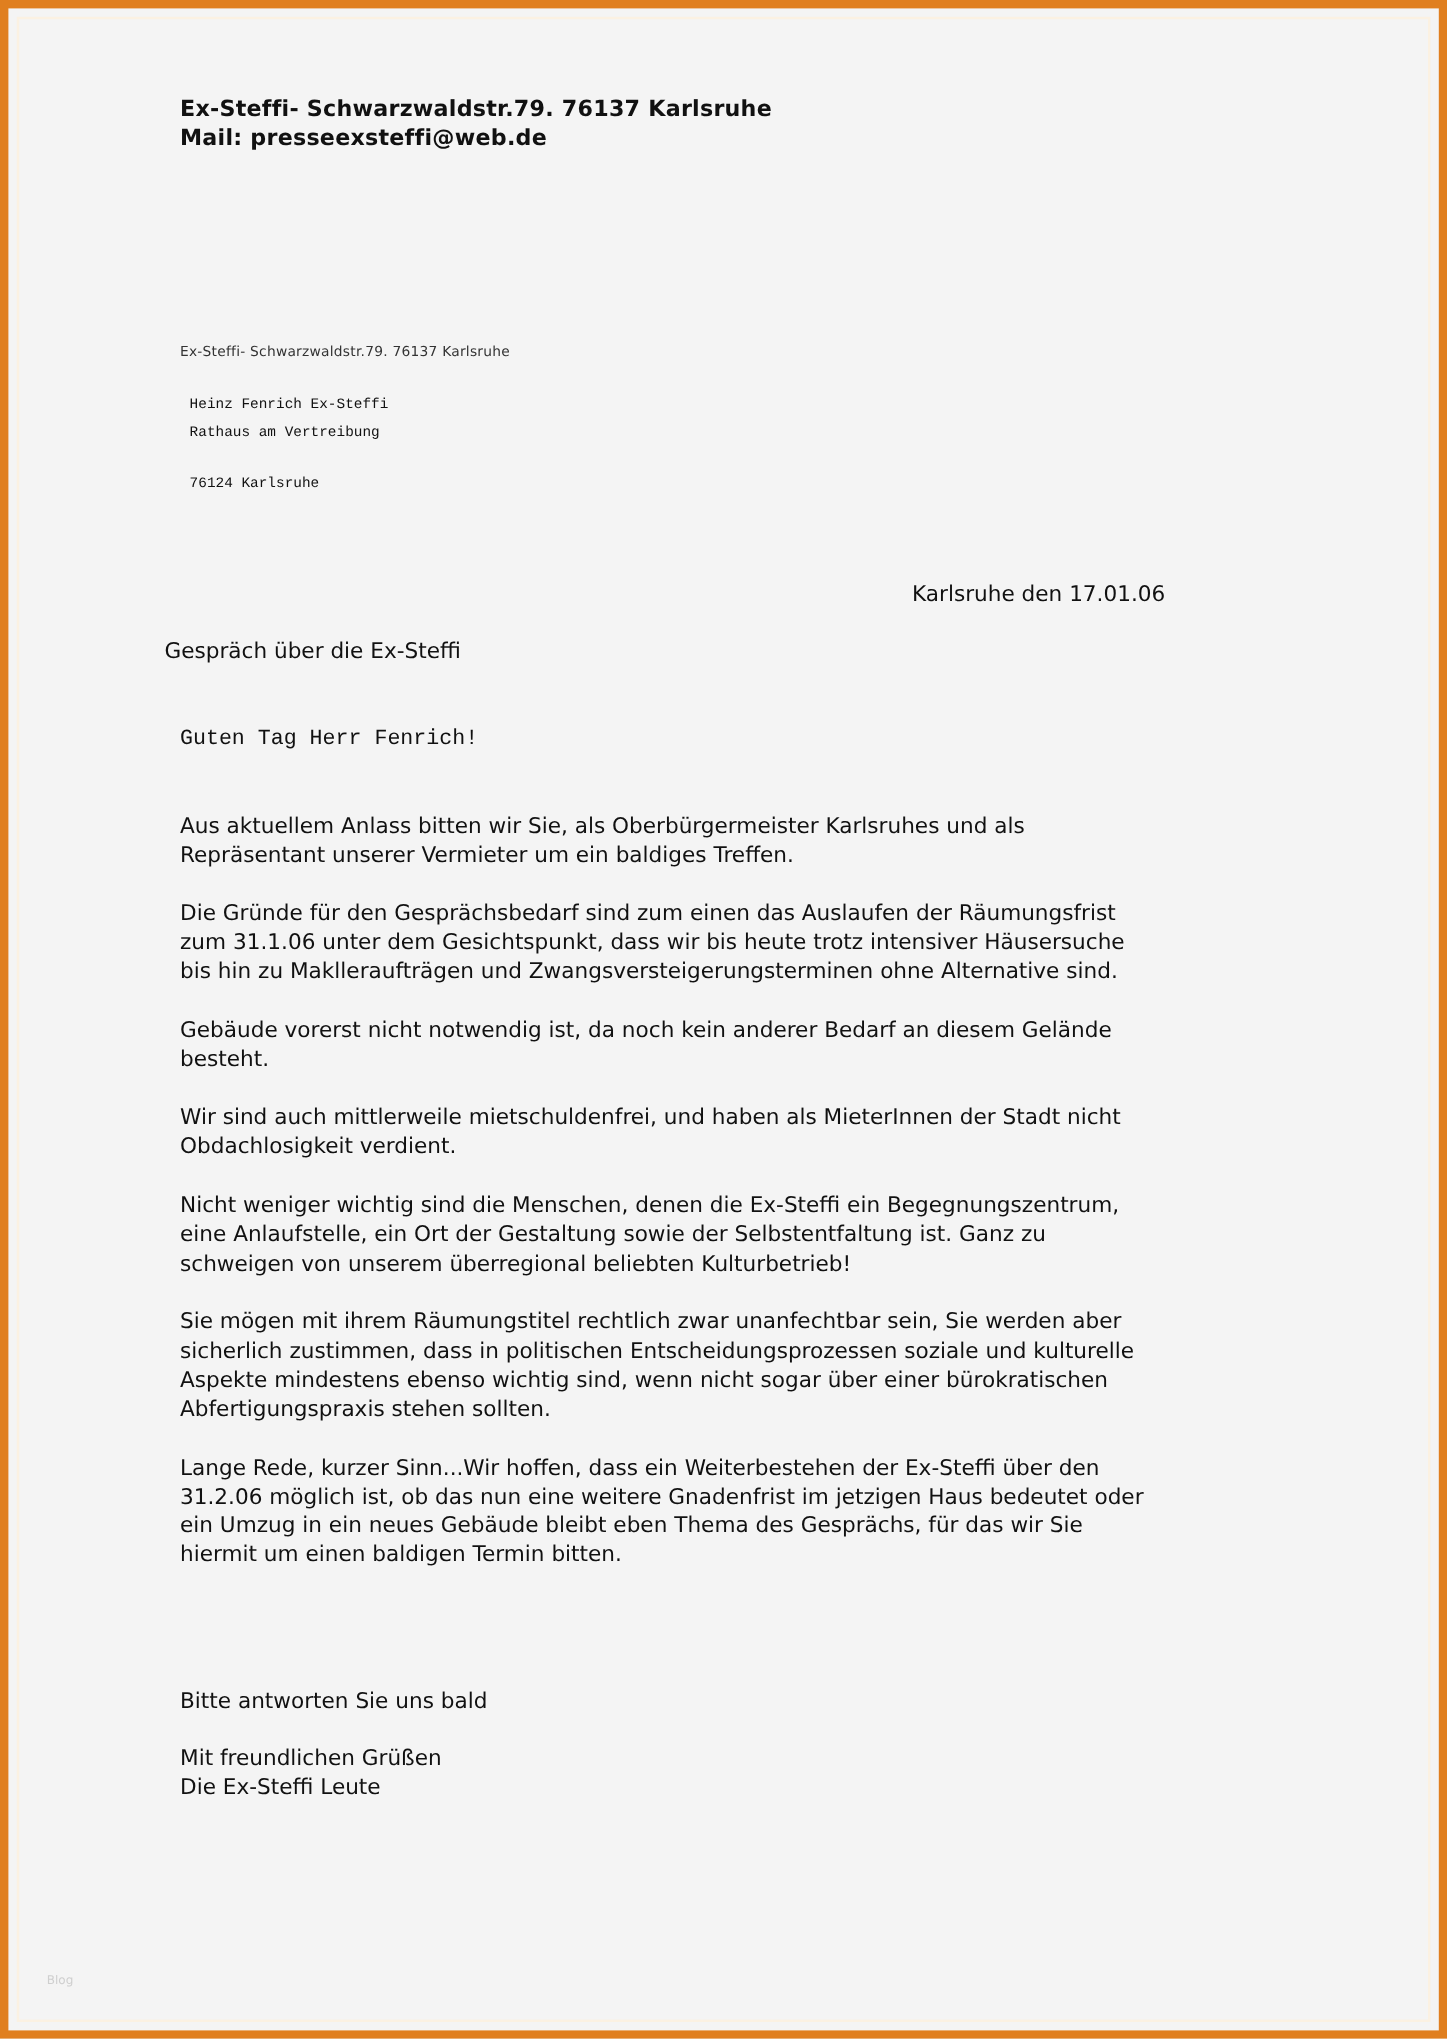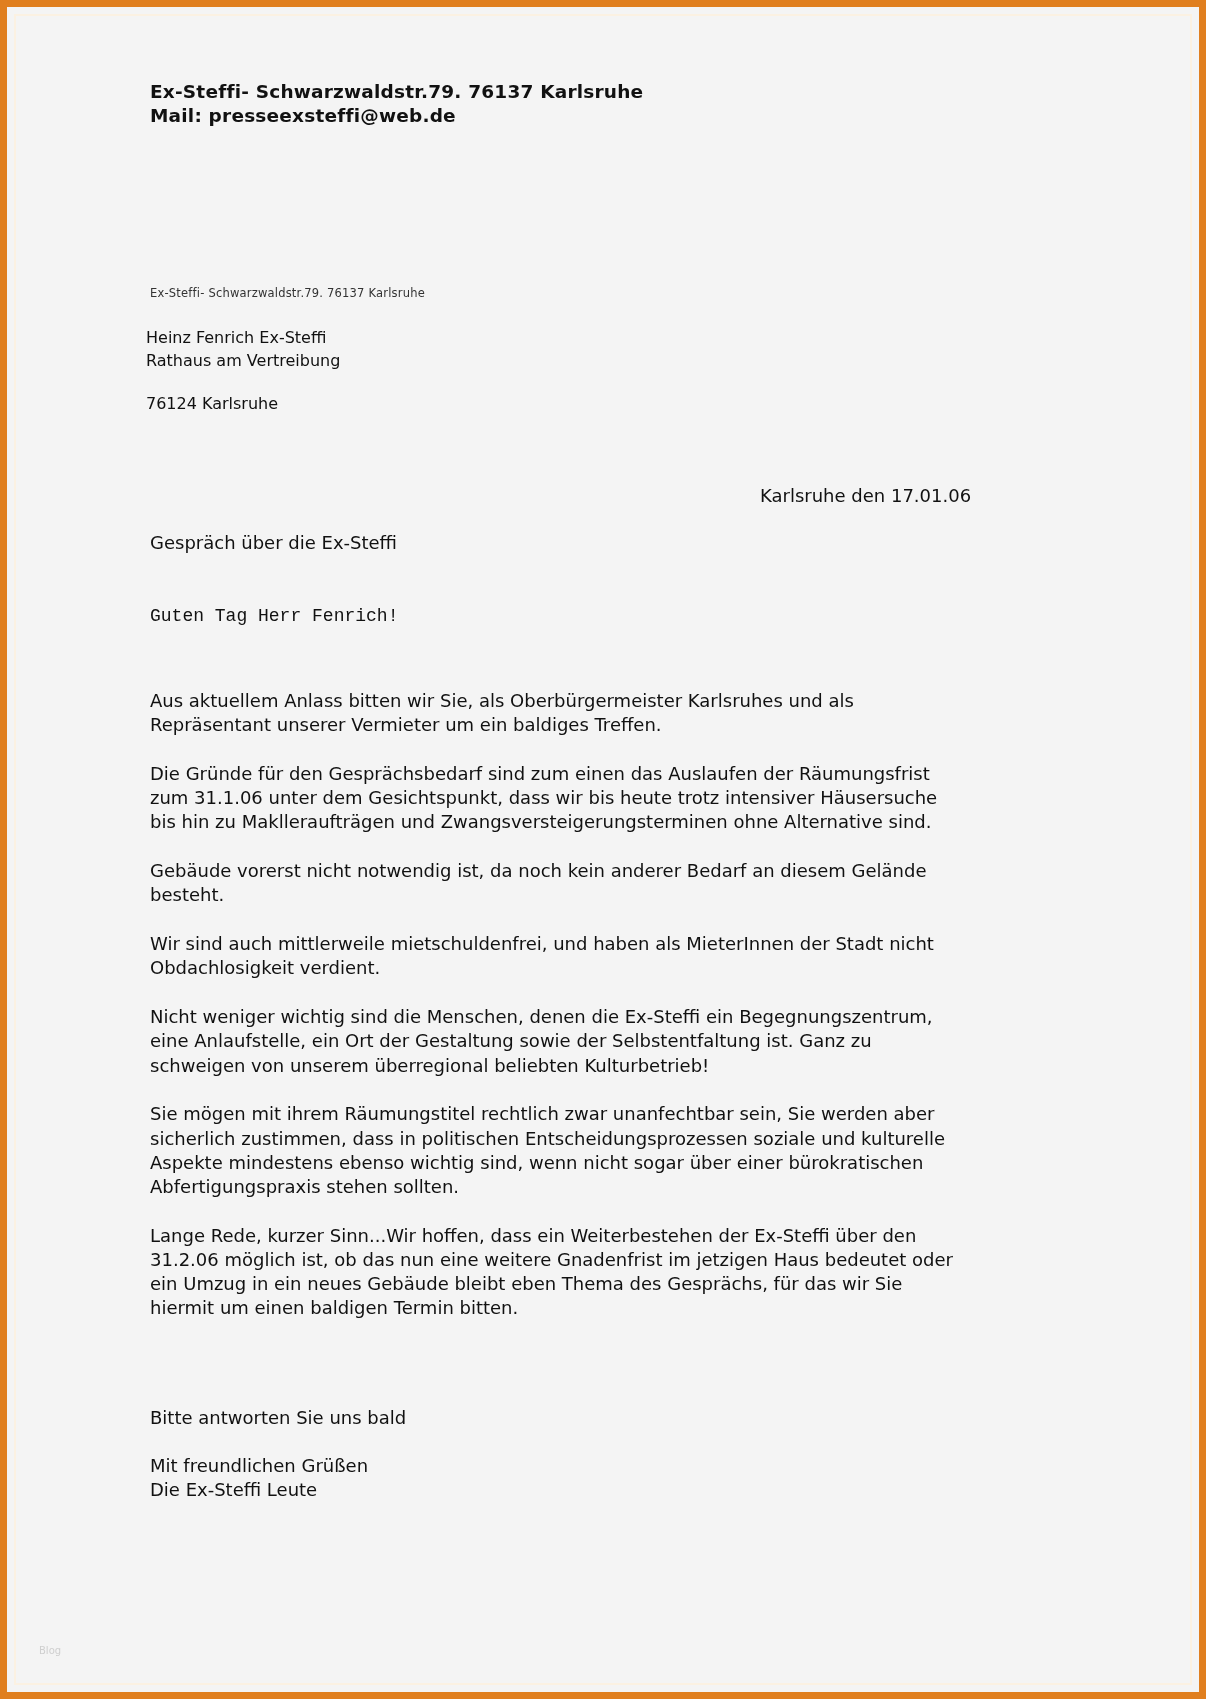--- a/index.html
+++ b/index.html
@@ -26,34 +26,34 @@
   .sender {
     left: 150px; top: 80px;
     font-weight: bold; font-size: 18.5px; line-height: 24px;
     letter-spacing: 0.2px;
   }
   .return-line {
     left: 150px; top: 286px;
     font-size: 11.5px; color: #333; letter-spacing: 0.2px;
   }
   .recipient {
-    left: 146px; top: 326px;
-    font-size: 16px; line-height: 23px;
+    left: 158px; top: 326px;
+    font-size: 12px; line-height: 23px; font-family: Liberation Mono, monospace;
   }
   .recipient .gap { height: 20px; }
   .date {
     left: 760px; top: 485px;
     font-size: 18px;
   }
-  .subject { left: 150px; top: 532px; font-size: 18px; }
+  .subject { left: 137px; top: 532px; font-size: 18px; }
   .greeting { left: 150px; top: 606px; font-size: 18px; font-family: Liberation Mono, monospace; }
   .body {
     position: absolute; left: 150px; top: 677px;
     width: 940px;
-    font-size: 18px; line-height: 24.2px; margin-top: 12px;
+    font-size: 18px; line-height: 24.2px;
   }
   .body p { margin: 0 0 24.6px 0; white-space: nowrap; }
   .body .ln { display: block; }
   .closing {
     left: 150px; top: 1406px;
     font-size: 18px; line-height: 24px;
   }
   .closing .gap { height: 24px; }
   .watermark {
     left: 39px; top: 1645px;

